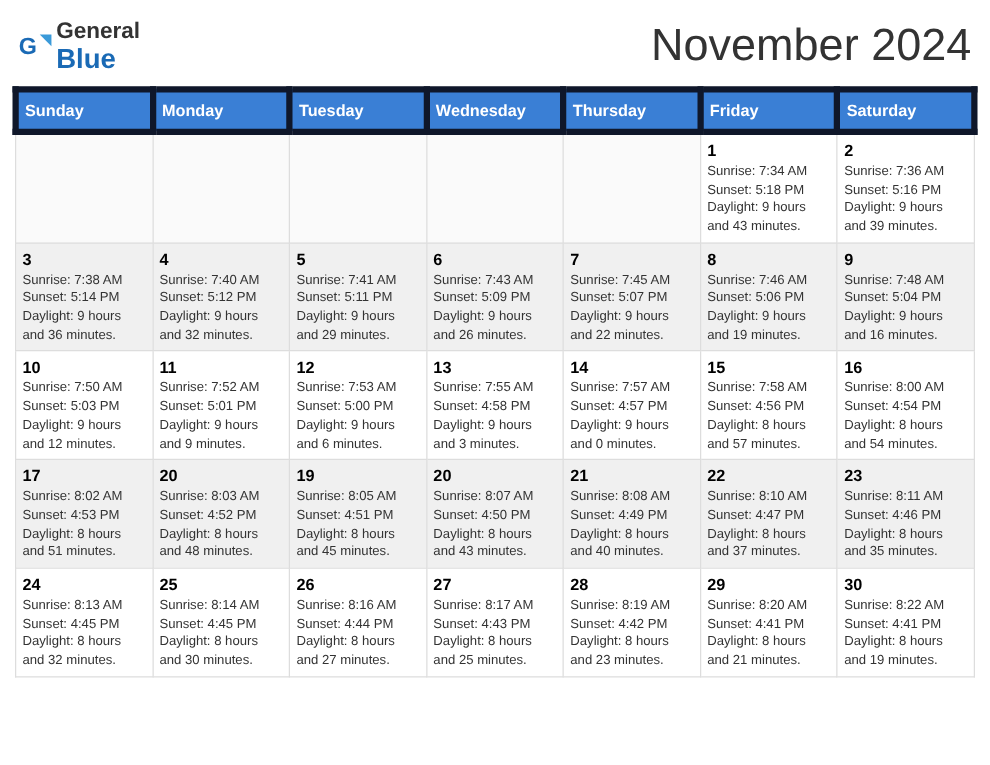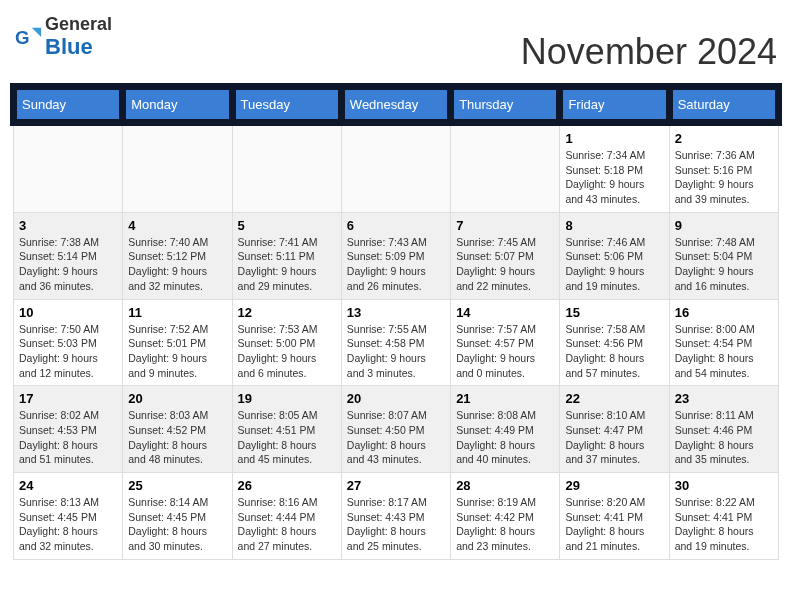--- a/index.html
+++ b/index.html
@@ -42,38 +42,37 @@
       height: 28px;
       margin-right: 2px;
     }
     .title-section {
       text-align: right;
     }
     .month-title {
       font-size: 36px;
       font-weight: normal;
       color: #333;
-      margin-top: 16px;
     }
     .location {
       font-size: 16px;
       color: #555;
     }
     .calendar {
       width: 100%;
       border-collapse: collapse;
     }
     .calendar th {
       background-color: #3a7fd5;
       color: #fff;
       font-size: 13px;
-      font-weight: normal;
+      font-weight: bold;
       padding: 7px 5px;
       text-align: left;
-      border: 7px solid #0f172a;
+      border: 5px solid #0f172a;
     }
     .calendar td {
       vertical-align: top;
       padding: 5px 5px;
       font-size: 11px;
       border: 1px solid #ddd;
       min-height: 80px;
       width: calc(100% / 7);
       background: #fff;
     }

